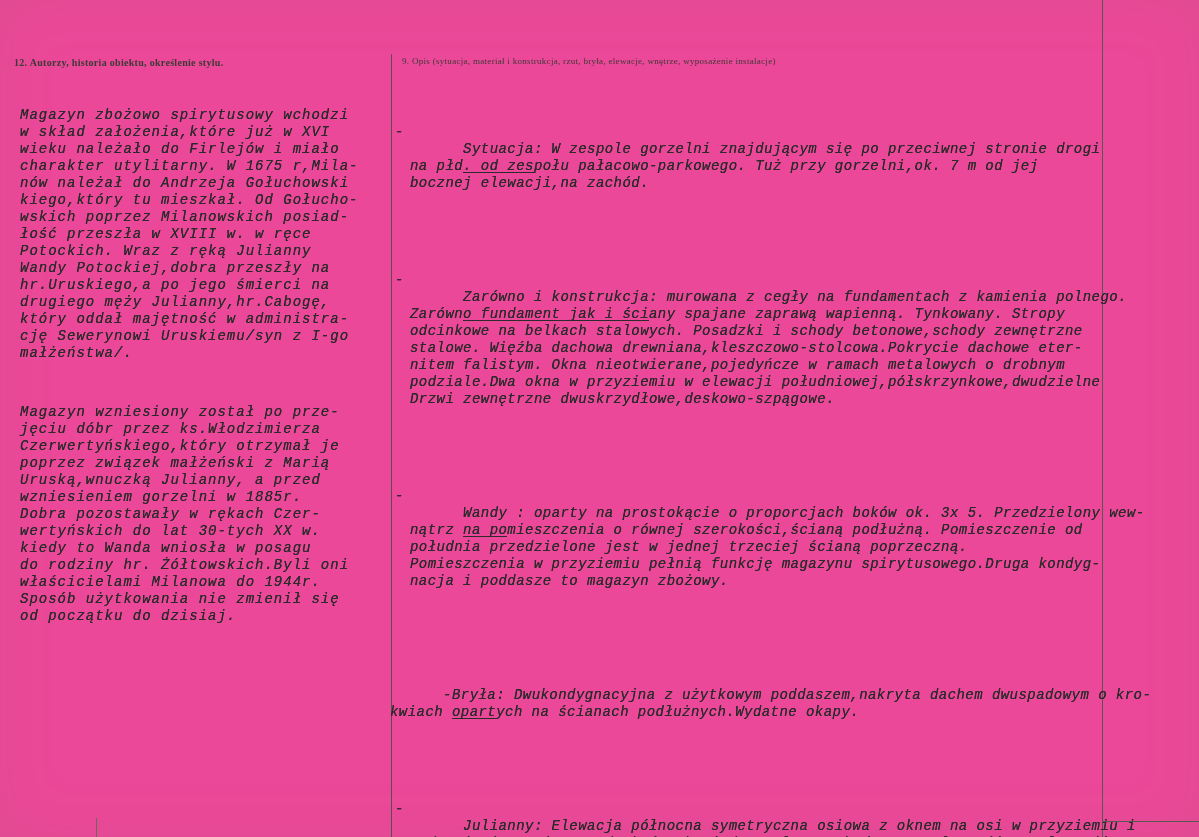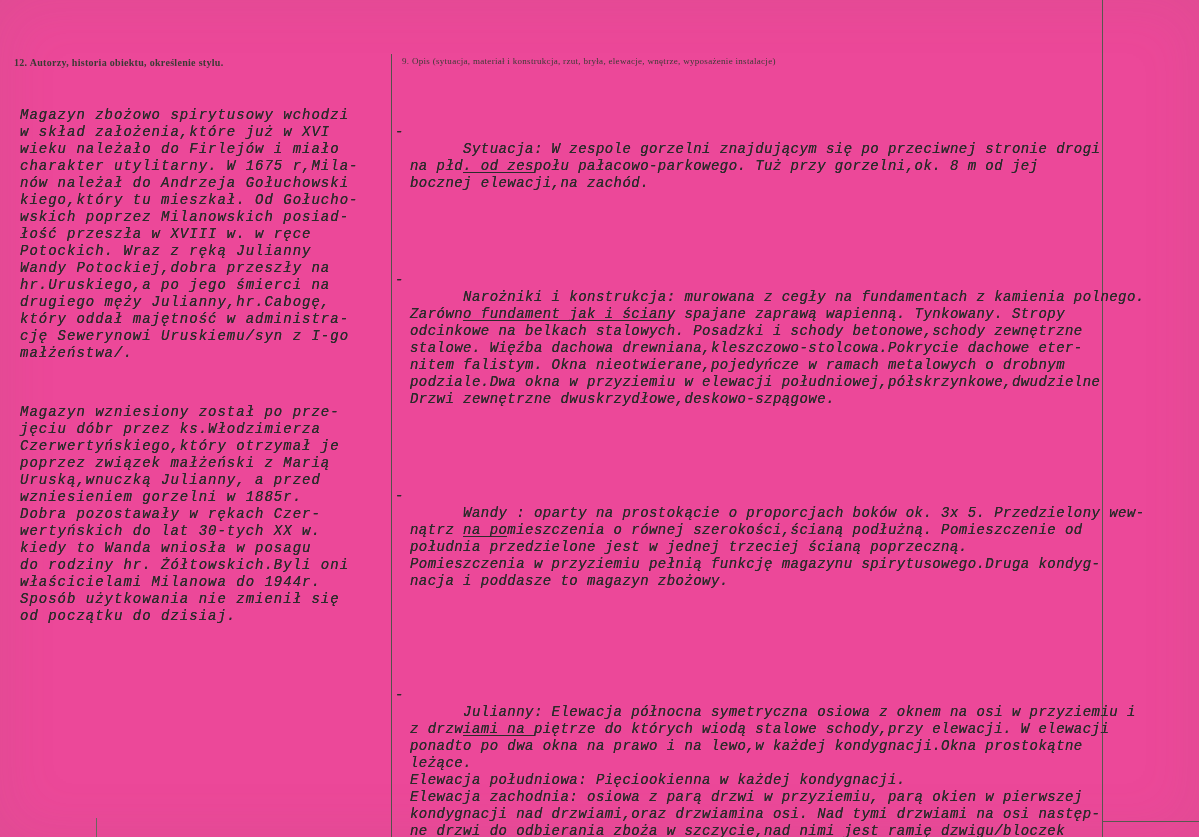--- a/index.html
+++ b/index.html
@@ -127,42 +127,46 @@
 do rodziny hr. Żółtowskich.Byli oni
 właścicielami Milanowa do 1944r.
 Sposób użytkowania nie zmienił się
 od początku do dzisiaj.</div>
   </div>
 
   <div class="right-col typed">
 
     <div class="item">
       <span class="dash">-</span><span class="label">Sytuacja</span><span class="body">: W zespole gorzelni znajdującym się po przeciwnej stronie drogi
-na płd. od zespołu pałacowo-parkowego. Tuż przy gorzelni,ok. 8 m od jej
+na płd. od zespołu pałacowo-parkowego. Tuż przy gorzelni,ok. 7 m od jej
 bocznej elewacji,na zachód.</span>
     </div>
 
     <div class="item">
-      <span class="dash">-</span><span class="label">Narożniki i konstrukcja</span><span class="body">: murowana z cegły na fundamentach z kamienia polnego.
+      <span class="dash">-</span><span class="label">Zarówno i konstrukcja</span><span class="body">: murowana z cegły na fundamentach z kamienia polnego.
 Zarówno fundament jak i ściany spajane zaprawą wapienną. Tynkowany. Stropy
 odcinkowe na belkach stalowych. Posadzki i schody betonowe,schody zewnętrzne
 stalowe. Więźba dachowa drewniana,kleszczowo-stolcowa.Pokrycie dachowe eter-
 nitem falistym. Okna nieotwierane,pojedyńcze w ramach metalowych o drobnym
 podziale.Dwa okna w przyziemiu w elewacji południowej,półskrzynkowe,dwudzielne
 Drzwi zewnętrzne dwuskrzydłowe,deskowo-szpągowe.</span>
     </div>
 
     <div class="item">
       <span class="dash">-</span><span class="label">Wandy</span><span class="body"> : oparty na prostokącie o proporcjach boków ok. 3x 5. Przedzielony wew-
 nątrz na pomieszczenia o równej szerokości,ścianą podłużną. Pomieszczenie od
 południa przedzielone jest w jednej trzeciej ścianą poprzeczną.
 Pomieszczenia w przyziemiu pełnią funkcję magazynu spirytusowego.Druga kondyg-
 nacja i poddasze to magazyn zbożowy.</span>
     </div>
 
+    <div class="item flush">
+      <span class="dash">-</span><span class="label">Bryła</span><span class="body">: Dwukondygnacyjna z użytkowym poddaszem,nakryta dachem dwuspadowym o kro-
+kwiach opartych na ścianach podłużnych.Wydatne okapy.</span>
+    </div>
 
     <div class="item">
       <span class="dash">-</span><span class="label">Julianny</span><span class="body">: Elewacja północna symetryczna osiowa z oknem na osi w przyziemiu i
 z drzwiami na piętrze do których wiodą stalowe schody,przy elewacji. W elewacji
 ponadto po dwa okna na prawo i na lewo,w każdej kondygnacji.Okna prostokątne
 leżące.
 Elewacja południowa: Pięciookienna w każdej kondygnacji.
 Elewacja zachodnia: osiowa z parą drzwi w przyziemiu, parą okien w pierwszej
 kondygnacji nad drzwiami,oraz drzwiamina osi. Nad tymi drzwiami na osi następ-
 ne drzwi do odbierania zboża w szczycie,nad nimi jest ramię dzwigu/bloczek

